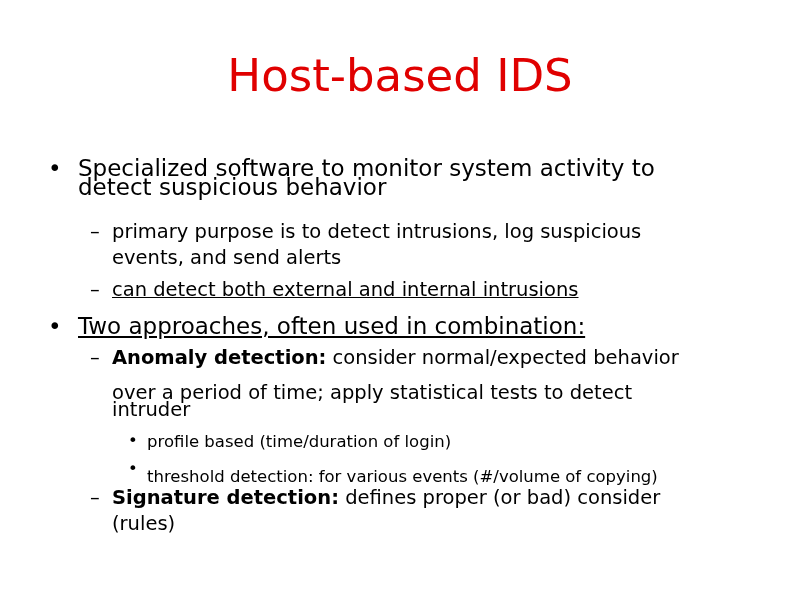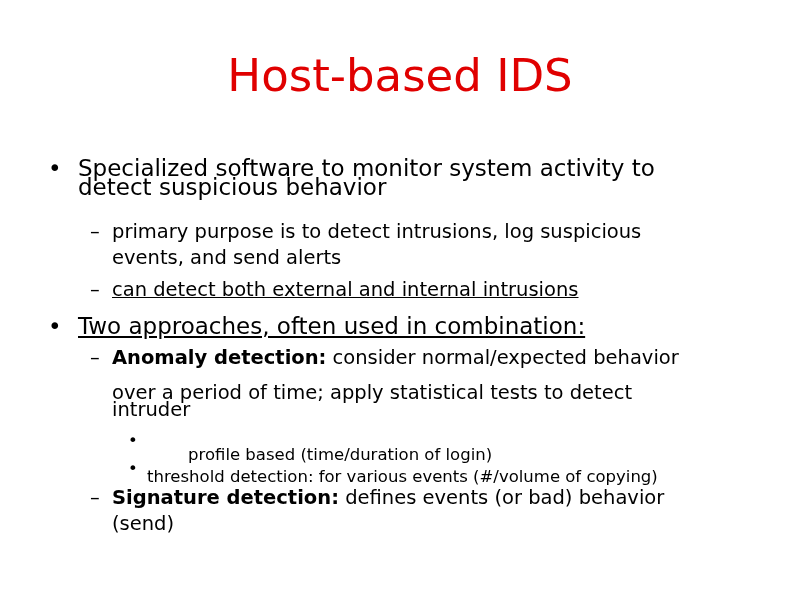--- a/index.html
+++ b/index.html
@@ -43,19 +43,19 @@
 
     <span class="marker l2" style="left:90px; top:345px;">–</span>
     <div class="line l2" style="left:112px; top:345px;"><b>Anomaly detection:</b><span> consider normal/expected behavior</span></div>
     <div class="line l2" style="left:112px; top:371px;margin-top:9px;">over a period of time; apply statistical tests to detect</div>
     <div class="line l2" style="left:112px; top:397px;">intruder</div>
 
     <span class="marker l3" style="left:128px; top:429px;">•</span>
     <div class="line l3" style="left:147px; top:429px;margin-top:36px;">threshold detection: for various events (#/volume of copying)</div>
 
     <span class="marker l3" style="left:128px; top:457px;">•</span>
-    <div class="line l3" style="left:147px; top:443px;margin-left:41px;">profile based (time/duration of login)</div>
+    <div class="line l3" style="left:147px; top:430px;">profile based (time/duration of login)</div>
 
     <span class="marker l2" style="left:90px; top:485px;">–</span>
-    <div class="line l2" style="left:112px; top:485px;"><b>Signature detection:</b><span> defines events (or bad) behavior</span></div>
-    <div class="line l2" style="left:112px; top:511px;">(send)</div>
+    <div class="line l2" style="left:112px; top:485px;"><b>Signature detection:</b><span> defines proper (or bad) consider</span></div>
+    <div class="line l2" style="left:112px; top:511px;">(rules)</div>
   </div>
 </div>
 
 </body></html>

